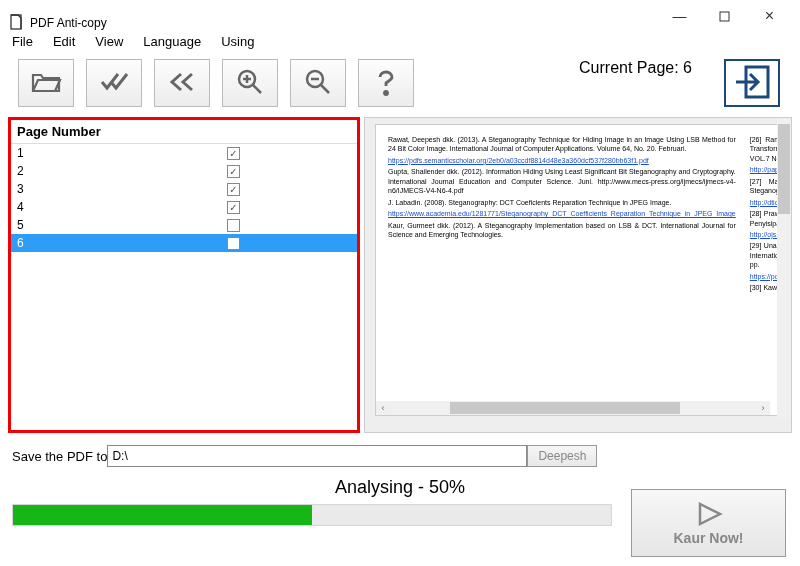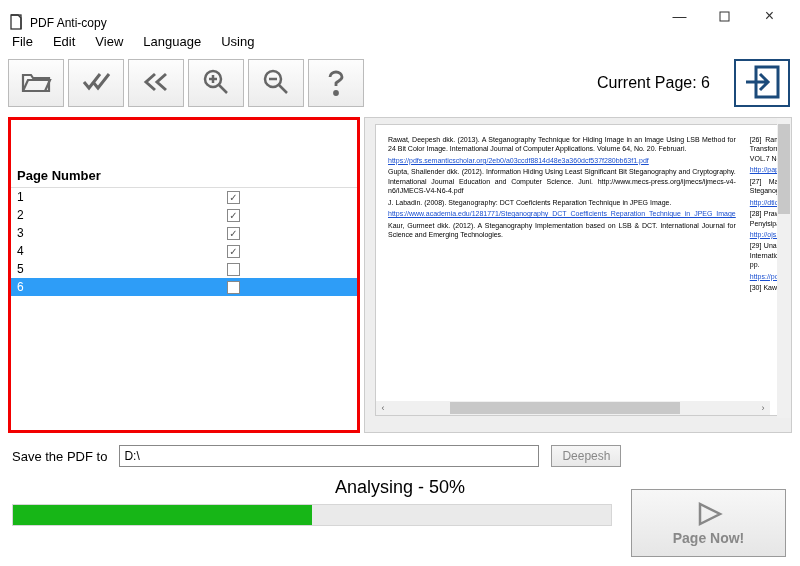--- a/index.html
+++ b/index.html
@@ -4,28 +4,28 @@
 <style>
 * { box-sizing: border-box; margin: 0; padding: 0; }
 body { font-family: "Segoe UI", Tahoma, sans-serif; font-size: 13px; background: #fff; width: 800px; height: 566px; overflow: hidden; position: relative; }
 .titlebar { display: flex; align-items: flex-end; height: 30px; padding: 0 8px; background: #fff; }
 .titlebar .icon { width: 16px; height: 16px; margin-right: 6px; display:flex; align-items:center; justify-content:center; }
 .titlebar .title { font-size: 12px; }
 .winbtns { margin-left: auto; display: flex; }
 .winbtns div { width: 45px; height: 28px; display: flex; align-items: center; justify-content: center; font-size: 14px; color:#333; }
 .menubar { display: flex; gap: 20px; padding: 4px 12px 6px 12px; font-size: 13px; }
 .menubar span { cursor: default; }
-.toolbar { display: flex; align-items: center; padding: 4px 8px; gap: 4px; }
+.toolbar { display: flex; align-items: flex-start; padding: 4px 18px; gap: 12px; }
 .tbtn { width: 56px; height: 48px; border: 1px solid #bbb; background: linear-gradient(#fdfdfd,#ececec); display:flex; align-items:center; justify-content:center; color:#666; }
 .tbtn svg { width: 32px; height: 32px; }
 .current-page { margin-left: auto; font-size: 16px; padding-right: 20px; }
 .exit-btn { width: 56px; height: 48px; border: 2px solid #1b4a7a; display:flex; align-items:center; justify-content:center; margin-right: 2px; }
 .content-row { display: flex; padding: 6px 8px 4px 8px; gap: 4px; height: 326px; }
 .left-panel { width: 352px; border: 3px solid #f20000; background: #fff; display:flex; flex-direction:column; }
-.lp-header { display:flex; border-bottom:1px solid #ddd; font-weight:bold; font-size:13px; padding:4px 6px;margin-top:44px; }
+.lp-header { display:flex; border-bottom:1px solid #ddd; font-weight:bold; font-size:13px; padding:4px 6px; }
 .lp-header .c1 { width: 210px; }
 .lp-header .c2 { flex:1; }
 .lp-row { display:flex; align-items:center; font-size:12px; padding:1px 6px; height:18px; }
 .lp-row .c1 { width: 210px; }
 .lp-row .c2 { width: 30px; display:flex; align-items:center; justify-content:flex-start; }
 .lp-row.sel { background:#2e9df7; color:#fff; }
 .cbx { width:13px; height:13px; border:1px solid #888; display:flex; align-items:center; justify-content:center; background:#fff; font-size:10px; color:#555; }
 .right-panel { flex:1; border:1px solid #ccc; background:#eee; position:relative; overflow:hidden; padding:6px 6px 6px 10px; }
 .doc { background:#fff; border:1px solid #ccc; height: 292px; overflow:hidden; position:relative; font-size:7px; padding:10px 12px 0 12px; }
 .doc-title { text-align:center; font-weight:bold; font-size:10px; margin: 10px 0 14px 0; }
@@ -33,21 +33,21 @@
 .doc-col { flex:1; line-height:1.35; }
 .doc-col p { margin-bottom:2px; text-align:justify; }
 .doc a { color:#1a4fd0; text-decoration:underline; }
 .doc-scroll-v { position:absolute; right:0; top:0; bottom:14px; width:14px; background:#f0f0f0; }
 .doc-scroll-v .thumb { position:absolute; top:6px; left:1px; right:1px; height:90px; background:#c8c8c8; }
 .doc-scroll-h { position:absolute; bottom:0; left:0; right:14px; height:14px; background:#f0f0f0; display:flex; align-items:center; }
 .doc-scroll-h .arrow { width:14px; text-align:center; font-size:9px; color:#666; }
 .doc-scroll-h .track { flex:1; position:relative; height:100%; }
 .doc-scroll-h .thumb { position:absolute; left:60px; width:230px; top:1px; bottom:1px; background:#c8c8c8; }
 .bottom { padding: 8px 12px 0 12px; }
-.save-row { display:flex; align-items:center; gap:12px; }
+.save-row { display:flex; align-items:center; gap:0; }
 .save-row label { font-size:13px; }
 .save-row input { flex:1; max-width: 420px; height:22px; border:1px solid #888; padding:0 4px; font-size:12px; }
 .browse-btn { height:22px; padding:0 10px; border:1px solid #999; background:linear-gradient(#f6f6f6,#e8e8e8); font-size:12px; color:#888; }
 .start-btn { position:absolute; right:14px; bottom:9px; width:155px; height:68px; border:1px solid #9a9a9a; background:linear-gradient(#f7f7f7,#e6e6e6); display:flex; flex-direction:column; align-items:center; justify-content:center; color:#888; font-weight:bold; font-size:14px; }
 .start-btn svg { width:30px; height:26px; }
 .analysing { text-align:center; font-size:18px; margin-top:10px; }
 .progress { margin: 6px 0 0 0; width: 600px; height:22px; border:1px solid #d6d6d6; background:#eaeaea; position:relative; }
 .progress .bar { position:absolute; left:0; top:0; bottom:0; background:#17b617; }
 </style>
 </head>
@@ -220,14 +220,14 @@
   <div class="analysing">Analysing - 50%</div>
   <div class="progress">
     <div class="bar" id="pbar" style="width: 50%;"></div>
   </div>
 </div>
 
 <button class="start-btn">
   <span><svg viewBox="0 0 30 26" fill="none" stroke="#888" stroke-width="2.5">
         <path d="M6 3v20l20-10z"></path>
       </svg></span>
-  <span>Page Now!</span>
+  <span>Kaur Now!</span>
 </button>
 
 </body></html>

